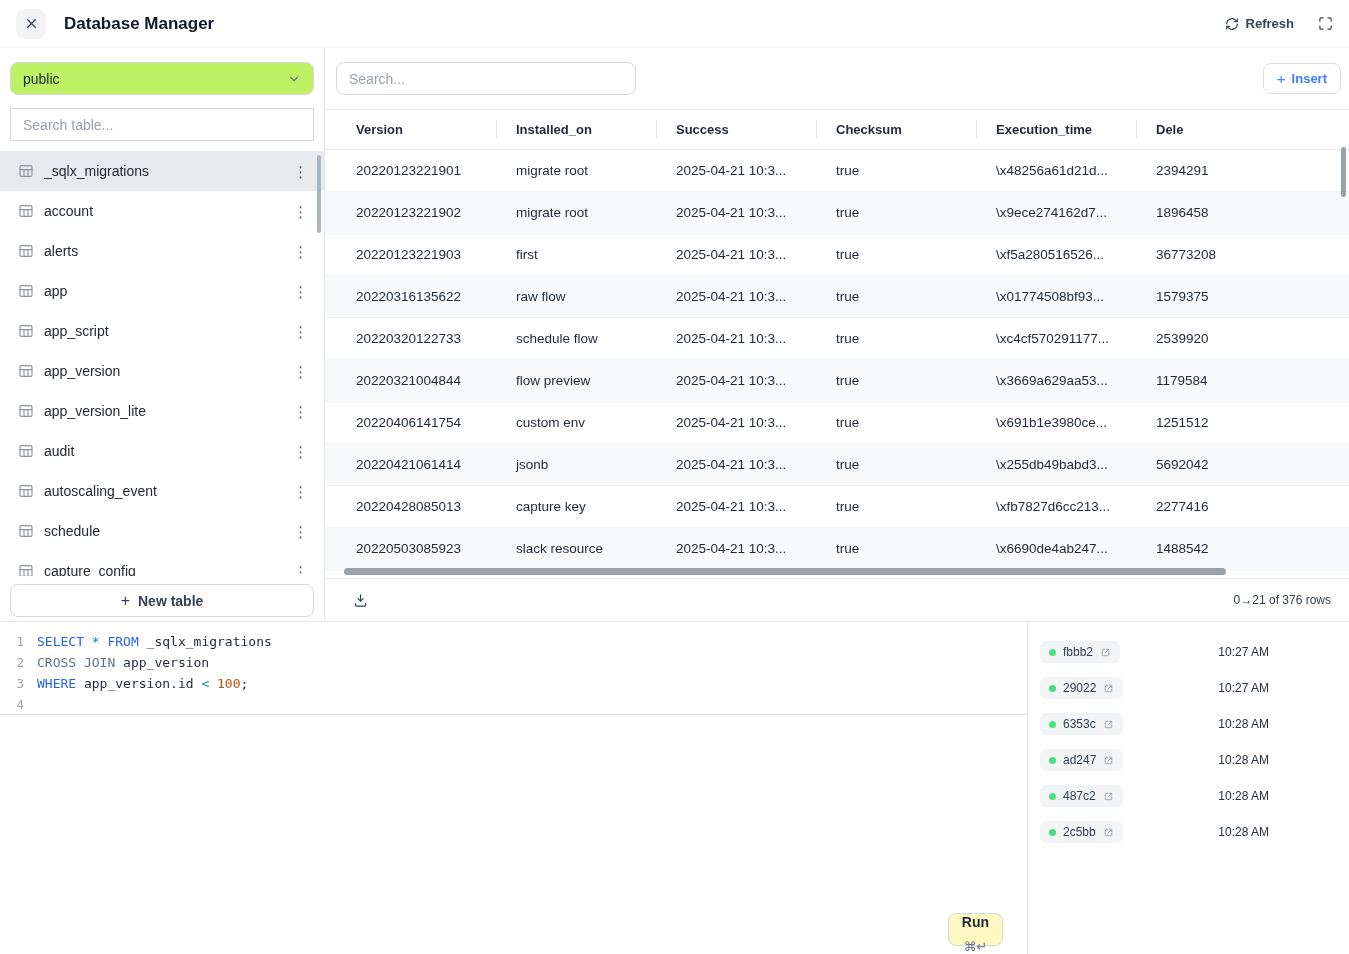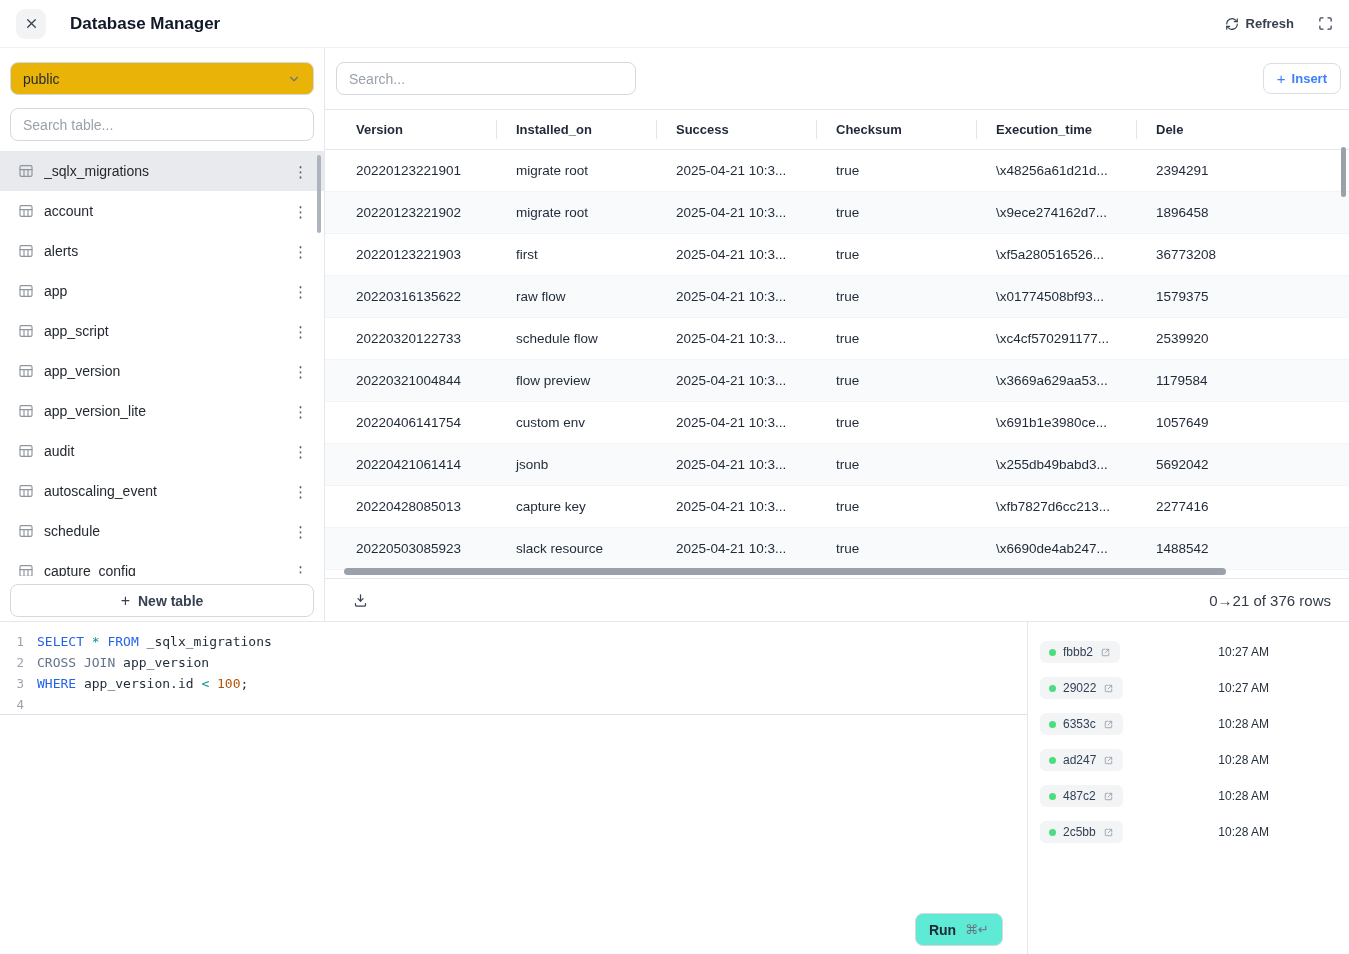--- a/index.html
+++ b/index.html
@@ -6,38 +6,38 @@
   html, body { width: 1349px; height: 954px; }
   body {
     font-family: "Liberation Sans", sans-serif;
     background: #ffffff;
     color: #1f2937;
     overflow: hidden;
   }
   .app { width: 1349px; height: 954px; display: flex; flex-direction: column; }
 
   
-  .topbar { height: 48px; flex: 0 0 48px; display: flex; align-items: center; gap: 24px; padding: 0 16px; border-bottom: 1px solid #eef0f3; }
+  .topbar { height: 48px; flex: 0 0 48px; display: flex; align-items: center; gap: 18px; padding: 0 16px; border-bottom: 1px solid #eef0f3; }
   .close-btn { width: 30px; height: 30px; border: none; border-radius: 9px; background: #f1f3f5; display: flex; align-items: center; justify-content: center; color: #374151; cursor: pointer; }
   .close-btn svg { width: 13px; height: 13px; }
   .title { font-size: 17px; font-weight: 700; color: #111827; }
   .topbar-right { margin-left: auto; display: flex; align-items: center; gap: 24px; }
   .refresh-btn { display: flex; align-items: center; gap: 7px; background: none; border: none; font-family: "Liberation Sans", sans-serif; font-size: 13px; font-weight: 600; color: #374151; cursor: pointer; }
   .refresh-btn svg { width: 14px; height: 14px; }
   .fullscreen-btn { background: none; border: none; color: #374151; cursor: pointer; display: flex; }
   .fullscreen-btn svg { width: 15px; height: 15px; }
 
   
   .mid { display: flex; flex: 0 0 574px; height: 574px; border-bottom: 1px solid #e5e7eb; min-height: 0; }
 
   
   .sidebar { width: 325px; flex: 0 0 325px; border-right: 1px solid #e5e7eb; display: flex; flex-direction: column; position: relative; padding-top: 14px; }
-  .schema-select { margin: 0 10px; height: 33px; flex: 0 0 33px; border: 1px solid #d5d9df; border-radius: 8px; display: flex; align-items: center; justify-content: space-between; padding: 0 12px; font-size: 14px; color: #1f2937; cursor: pointer; background: #eab308; }
+  .schema-select { margin: 0 10px; height: 33px; flex: 0 0 33px; border: 1px solid #d5d9df; border-radius: 8px; display: flex; align-items: center; justify-content: space-between; padding: 0 12px; font-size: 14px; color: #1f2937; cursor: pointer; background: #bef264; }
   .schema-select svg { width: 14px; height: 14px; color: #6b7280; }
-  .table-search { margin: 13px 10px 0; height: 33px; flex: 0 0 33px; border: 1px solid #d5d9df; border-radius: 8px; padding: 0 12px; font-family: "Liberation Sans", sans-serif; font-size: 14px; color: #1f2937; outline: none; }
+  .table-search { margin: 13px 10px 0; height: 33px; flex: 0 0 33px; border: 1px solid #d5d9df; border-radius: 0; padding: 0 12px; font-family: "Liberation Sans", sans-serif; font-size: 14px; color: #1f2937; outline: none; }
   .table-search::placeholder { color: #9aa1ab; }
   .table-list { margin-top: 10px; flex: 1 1 auto; overflow: hidden; }
   .table-item { height: 40px; display: flex; align-items: center; gap: 10px; padding: 0 14px 0 18px; font-size: 14px; color: #24292f; cursor: pointer; }
   .table-item.selected { background: #e8eaed; }
   .tbl-icon { width: 16px; height: 16px; color: #8d949e; display: flex; flex: 0 0 16px; }
   .tbl-icon svg { width: 16px; height: 16px; }
   .tbl-label { flex: 1; white-space: nowrap; overflow: hidden; }
   .kebab { background: none; border: none; font-size: 15px; color: #4b5563; cursor: pointer; padding: 0 2px; line-height: 1; }
   .sidebar-scroll { position: absolute; right: 3px; top: 107px; width: 4px; height: 78px; border-radius: 2px; background: #aeb4bd; }
   .new-table-btn { margin: 8px 10px 4px; height: 33px; flex: 0 0 33px; border: 1px solid #d5d9df; border-radius: 8px; background: #fff; display: flex; align-items: center; justify-content: center; gap: 8px; font-family: "Liberation Sans", sans-serif; font-size: 14px; font-weight: 600; color: #374151; cursor: pointer; }
@@ -55,35 +55,35 @@
   .gh-cell:not(:first-child)::before { content: ""; position: absolute; left: 0; top: 10px; bottom: 10px; width: 1px; background: #e2e5ea; }
   .grid-body { flex: 0 0 auto; }
   .grid-row { height: 42px; display: flex; padding-left: 11px; border-bottom: 1px solid #f2f4f7; overflow: hidden; cursor: pointer; }
   .grid-row:nth-child(even) { background: #f8fafc; }
   .gr-cell { width: 160px; flex: 0 0 160px; display: flex; align-items: center; padding-left: 20px; font-size: 13.5px; color: #1f2937; white-space: nowrap; overflow: hidden; }
   .h-scrollbar { position: absolute; left: 19px; top: 520px; width: 882px; height: 7px; border-radius: 4px; background: #9aa1ab; }
   .v-scrollbar { position: absolute; right: 3px; top: 99px; width: 5px; height: 50px; border-radius: 3px; background: #9aa1ab; }
   .panel-footer { border-top: 1px solid #e5e7eb; margin-top: 8px; flex: 1; display: flex; align-items: center; padding: 0 18px 0 28px; }
   .download-btn { background: none; border: none; color: #374151; cursor: pointer; display: flex; }
   .download-btn svg { width: 15px; height: 15px; }
-  .row-count { margin-left: auto; font-size: 15px; color: #333c47; }
+  .row-count { margin-left: auto; font-size: 12px; color: #333c47; }
 
   
   .bottom { flex: 1; display: flex; min-height: 0; }
   .editor { flex: 1; position: relative; padding-top: 9px; font-family: "DejaVu Sans Mono", monospace; font-size: 13px; min-width: 0; }
   .code-line { display: flex; height: 21px; line-height: 21px; }
   .code-line.active { border-bottom: 1px solid #dfe3e8; }
   .gutter { width: 24px; flex: 0 0 24px; text-align: right; color: #9ca3af; font-size: 12.5px; }
   .code { padding-left: 13px; white-space: pre; }
   .tok-kw { color: #2563eb; }
   .tok-kw2 { color: #64748b; }
   .tok-op { color: #0d9488; }
   .tok-num { color: #b45309; }
   .tok-plain { color: #1f2937; }
-  .run-btn { position: absolute; right: 24px; bottom: 8px; height: 33px; padding: 0 13px; background: #5eead4; border: 1px solid #d5d9df; border-radius: 8px; display: flex; align-items: center; gap: 9px; cursor: pointer; }
+  .run-btn { position: absolute; right: 24px; bottom: 8px; height: 33px; padding: 0 13px; background: #fef9c3; border: 1px solid #d5d9df; border-radius: 8px; display: flex; align-items: center; gap: 9px; cursor: pointer; flex-direction: column; }
   .run-label { font-family: "Liberation Sans", sans-serif; font-size: 14px; font-weight: 700; color: #1f2937; }
   .run-shortcut { font-family: "DejaVu Sans", sans-serif; font-size: 13px; color: #6b7280; }
 
   .history { width: 322px; flex: 0 0 322px; border-left: 1px solid #e5e7eb; padding-top: 12px; }
   .hist-item { height: 36px; display: flex; align-items: center; justify-content: space-between; padding: 0 80px 0 12px; cursor: pointer; }
   .hist-badge { display: inline-flex; align-items: center; gap: 7px; background: #f2f4f6; border-radius: 6px; padding: 4px 9px; cursor: pointer; }
   .dot { width: 7px; height: 7px; border-radius: 50%; background: #4ade80; }
   .hist-id { font-size: 12px; color: #334155; }
   .ext { display: flex; color: #9aa3ad; }
   .ext svg { width: 11px; height: 11px; }
@@ -343,21 +343,21 @@
             <div class="gr-cell">\x3669a629aa53...</div>
             <div class="gr-cell">1179584</div>
             <div class="gr-cell"></div>
           </div>
           <div class="grid-row">
             <div class="gr-cell">20220406141754</div>
             <div class="gr-cell">custom env</div>
             <div class="gr-cell">2025-04-21 10:3...</div>
             <div class="gr-cell">true</div>
             <div class="gr-cell">\x691b1e3980ce...</div>
-            <div class="gr-cell">1057649</div>
+            <div class="gr-cell">1251512</div>
             <div class="gr-cell"></div>
           </div>
           <div class="grid-row">
             <div class="gr-cell">20220421061414</div>
             <div class="gr-cell">jsonb</div>
             <div class="gr-cell">2025-04-21 10:3...</div>
             <div class="gr-cell">true</div>
             <div class="gr-cell">\x255db49babd3...</div>
             <div class="gr-cell">5692042</div>
             <div class="gr-cell"></div>

